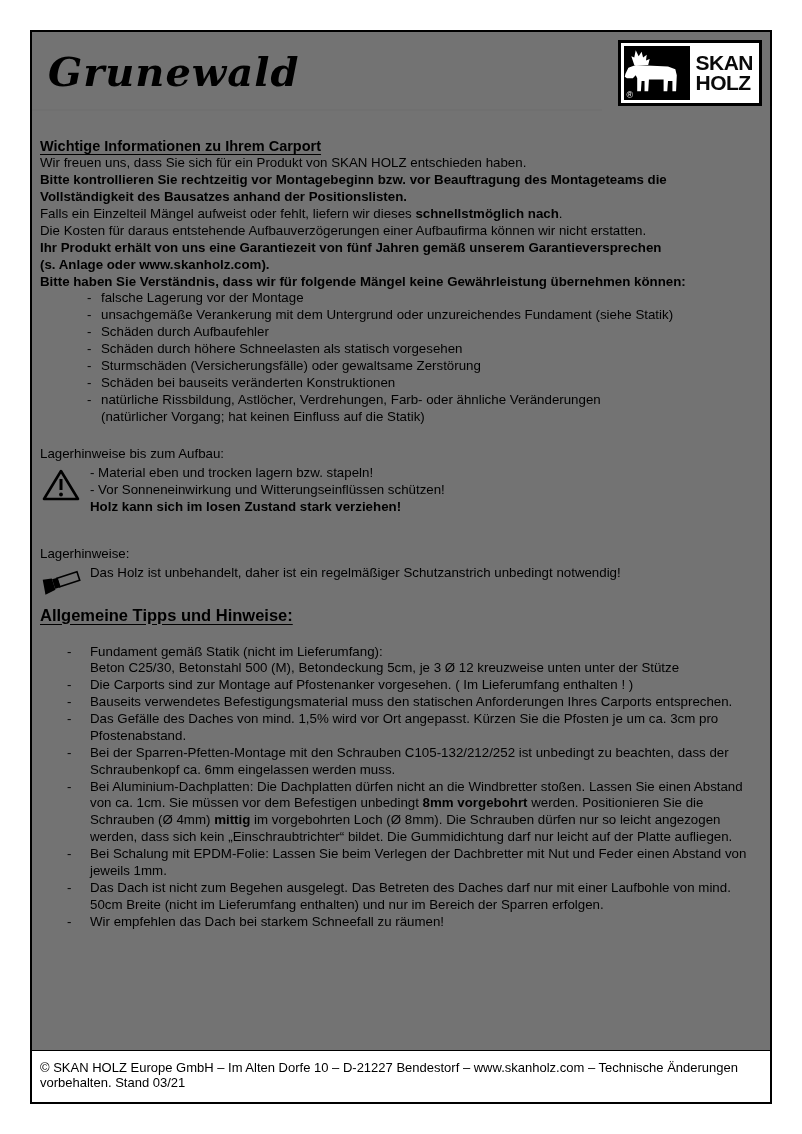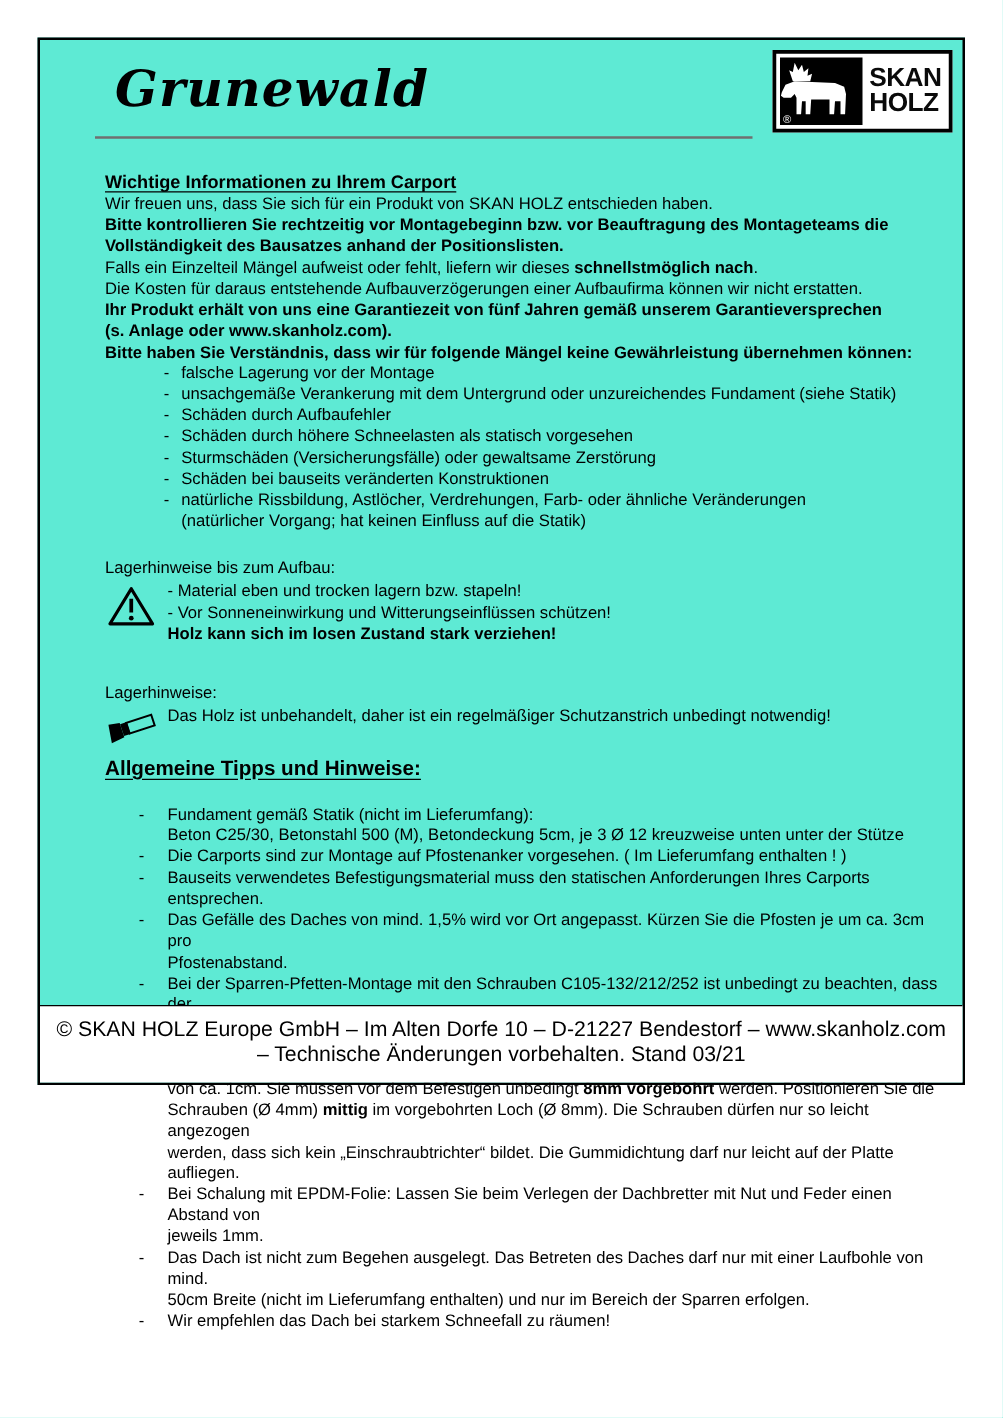--- a/index.html
+++ b/index.html
@@ -3,21 +3,21 @@
 <meta charset="utf-8">
 <style>
   * { margin:0; padding:0; box-sizing:border-box; }
   html,body { background:#ffffff; }
   body {
     width:802px; height:1134px;
     font-family:"Liberation Sans","DejaVu Sans",sans-serif;
     color:#000;
   }
   .page { position:relative; width:802px; height:1134px; background:#fff; overflow:hidden; }
-  .frame { position:absolute; left:30px; top:30px; width:742px; height:838px; border:2px solid #000; background:#5eead4;padding-left:44px; }
+  .frame { position:absolute; left:30px; top:30px; width:742px; height:1074px; border:2px solid #000; background:#737373; }
 
   
   .header { display:flex; justify-content:space-between; align-items:flex-start; padding:6px 8px 0 0; }
   .header-left { flex:1; margin-right:16px; border-bottom:2px solid #707070; padding:10px 0 14px 16px; }
   .brand { font-family:"DejaVu Serif","Liberation Serif",serif; font-style:italic; font-weight:bold; font-size:40px; letter-spacing:1px; }
   .logo { display:flex; border:3px solid #000; padding:3px; gap:5px; margin-top:2px; background:#fff; align-items:center; }
   .moose-box { position:relative; width:66px; height:54px; background:#000; flex:none; }
   .moose-box svg { display:block; width:66px; height:54px; }
   .reg { position:absolute; left:2px; bottom:0; color:#fff; font-size:9px; line-height:1; }
   .logo-text { font-weight:bold; font-size:21px; line-height:0.95; letter-spacing:-0.5px; padding-right:3px; color:#0a0a0a; }
@@ -38,21 +38,21 @@
   .note-icon { width:50px; flex:none; padding:3px 0 0 2px; }
   .note-body { flex:1; }
   .care { margin-top:30px; }
 
   .tips-title { font-size:16.5px; font-weight:bold; text-decoration:underline; text-underline-offset:3px; }
   .tips-list { margin:18px 0 0 27px; }
   .tip { display:flex; }
   .tip .dash { width:23px; flex:none; }
   .tip .txt { flex:1; white-space:pre-line; }
 
-  .footer { position:absolute; left:0; right:0; bottom:0; border-top:1.5px solid #000; padding:9px 8px 12px; font-size:17px; background:#fff;text-align:center; }
+  .footer { position:absolute; left:0; right:0; bottom:0; border-top:1.5px solid #000; padding:9px 8px 12px; font-size:13px; background:#fff; }
 </style>
 </head>
 <body>
 
 <div class="page">
   <div class="frame">
 
     <div class="header">
       <div class="header-left">
         <div class="brand">Grunewald</div>

